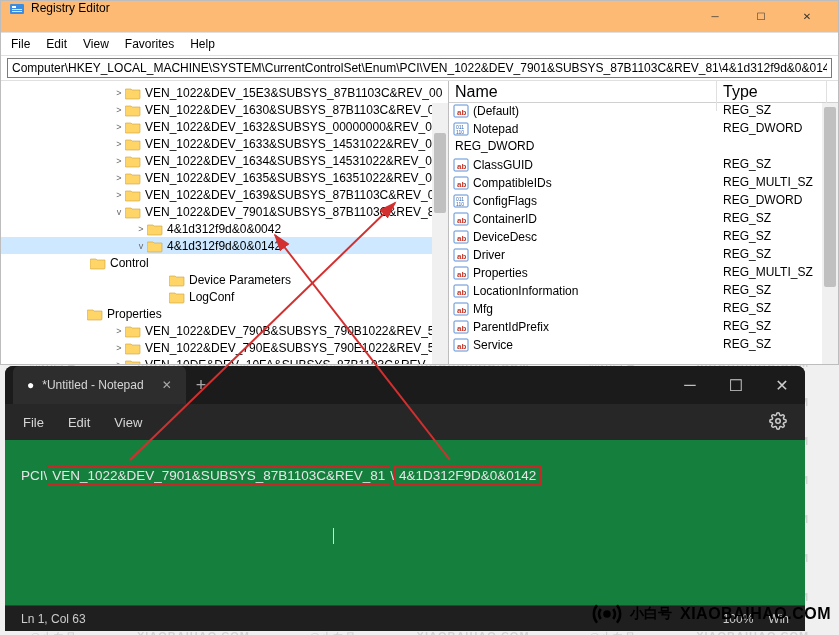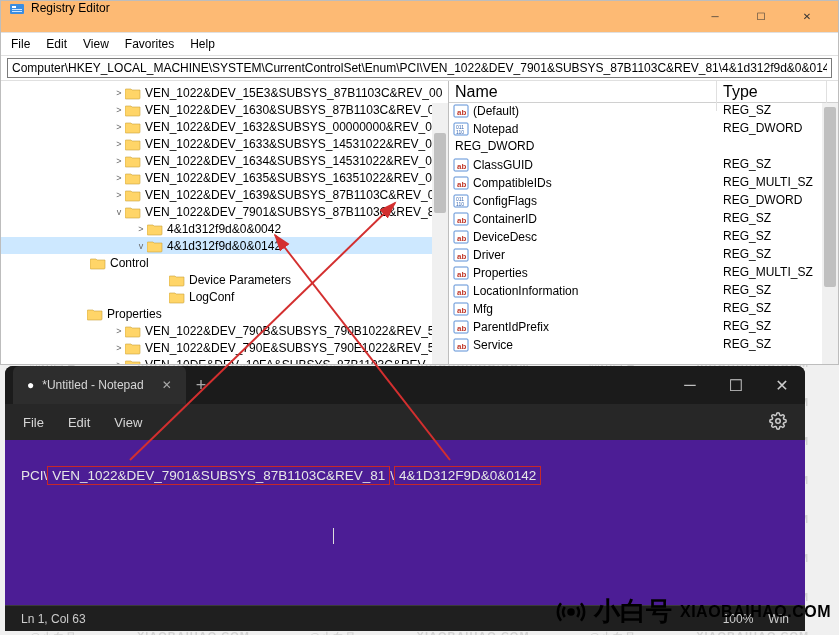--- a/index.html
+++ b/index.html
@@ -49,35 +49,35 @@
   .np-tab .dot { color: #fff; }
   .np-tab .x { margin-left: 10px; color: #aaa; cursor: pointer; }
   .np-plus { margin-left: 10px; color: #aaa; font-size: 18px; cursor: pointer; }
   .np-spacer { flex: 1; }
   .np-winbtn { width: 46px; height: 38px; display: flex; align-items: center; justify-content: center; color: #ccc; cursor: pointer; }
 
   .np-menubar { height: 36px; display: flex; align-items: center; gap: 24px; padding: 0 18px; font-size: 13px; background: #272727; }
   .np-menubar .right { margin-left: auto; }
   .np-gear { color: #ccc; cursor: pointer; }
 
-  .np-body { flex: 1; background: #4c1d95; padding: 26px 12px 8px 16px; font-family: Consolas, monospace; font-size: 13.5px; color: #e6e6e6; position: relative; }
+  .np-body { flex: 1; background: #15803d; padding: 26px 12px 8px 16px; font-family: Consolas, monospace; font-size: 13.5px; color: #e6e6e6; position: relative; }
   .np-text { display: flex; align-items: center; gap: 0; white-space: nowrap; }
   .np-box { border: 1.5px solid #c62828; padding: 1px 4px; }
   .np-cursor { position: absolute; width: 1px; height: 16px; background: #ddd; left: 328px; top: 88px; }
 
   .np-status { height: 26px; display: flex; align-items: center; gap: 28px; padding: 0 16px; background: #1f1f1f; border-top: 1px solid #3a3a3a; font-size: 12px; color: #ccc; }
   .np-status .s-right { margin-left: auto; display: flex; gap: 15px; }
 
   
   .anno { position: absolute; inset: 0; z-index: 5; pointer-events: none; }
 
   
   .logo { position: absolute; right: 8px; bottom: 6px; z-index: 10; display: flex; align-items: center; gap: 8px; color: #000; }
   .logo .ring { width: 30px; height: 30px; }
-  .logo .zh { font-size: 26px; font-weight: 700; }
+  .logo .zh { font-size: 14px; font-weight: 700; }
   .logo .en { font-size: 16px; font-weight: 700; letter-spacing: 0.5px; }
 </style>
 </head>
 <body>
 
 <div class="watermark">
 
 <div class="wm-row" style="margin-top: 6px;">
       <span>@小白号</span>
       <span>XIAOBAIHAO.COM</span>

